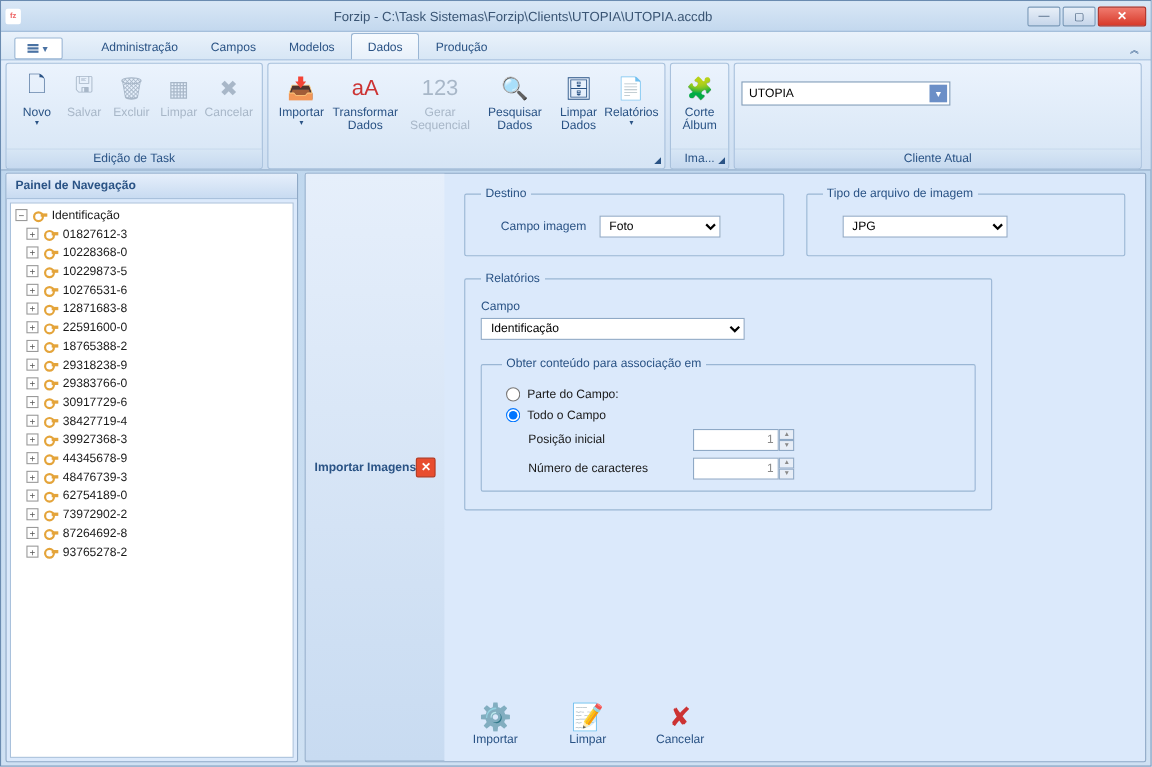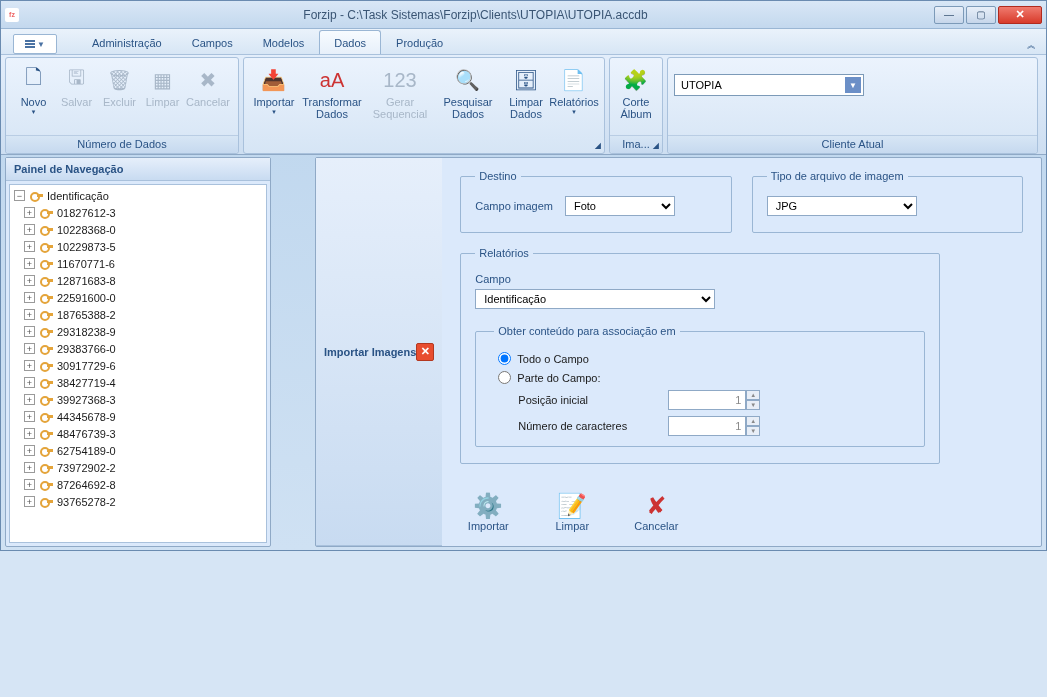--- a/index.html
+++ b/index.html
@@ -1,19 +1,19 @@
 <!DOCTYPE html>
 <html><head>
 <meta charset="utf-8">
 <style>
 * { box-sizing: border-box; margin: 0; padding: 0; font-family: "Segoe UI", Tahoma, sans-serif; font-size: 11px; }
 body { background: #d6e5f5; width: 1047px; height: 697px; overflow: hidden; }
 
 
-.window { width: 1047px; height: 551px; background: linear-gradient(#bcd5ed,#cfe1f3); border: 1px solid #6a8bb0; position: relative; }
+.window { width: 1047px; height: 697px; background: linear-gradient(#bcd5ed,#cfe1f3); border: 1px solid #6a8bb0; position: relative; }
 .titlebar { height: 28px; background: linear-gradient(#d9e7f6,#c3d8ee); display: flex; align-items: center; padding: 0 4px; border-bottom:1px solid #9ab6d4;}
 .titlebar .app-icon { width:14px; height:14px; background:#fff; border-radius:2px; display:flex; align-items:center; justify-content:center; color:#e66; font-size:7px; font-weight:bold;}
 .titlebar .title { flex:1; text-align:center; color:#3a5574; font-size:12px; }
 .win-buttons { display:flex; }
 .win-btn { width:30px; height:18px; margin-left:2px; background:linear-gradient(#e8eff8,#c6d6ea); border:1px solid #7c9ab8; border-radius:2px; display:flex; align-items:center; justify-content:center; color:#3a5574; font-size:10px;}
 .win-btn.close { width:44px; background:linear-gradient(#f07b6f,#d83a2a); border-color:#b02a1e; color:#fff; font-weight:bold; font-size:11px;}
 
 
 .menubar { height:26px; background:linear-gradient(#eaf2fb,#d7e6f5); border-bottom:1px solid #a9c1dc; display:flex; align-items:flex-end; padding-left:12px;}
 .menubar .orb { width:44px; height:20px; background:#fff; border:1px solid #9ab6d4; border-radius:2px; margin-right:20px; display:flex; align-items:center; justify-content:center;}
@@ -31,41 +31,41 @@
 .ribbon-btn{ display:flex; flex-direction:column; align-items:center; width:48px; padding:2px 2px 0; color:#2a5385; text-align:center;}
 .ribbon-btn.wide{width:68px;}
 .ribbon-btn.disabled{ color:#a8b7c8;}
 .ribbon-btn .ico{ width:32px; height:32px; display:flex; align-items:center; justify-content:center; font-size:20px;}
 .ribbon-btn .chev{font-size:7px;color:#2a5385;}
 .ribbon-group .corner{position:absolute;right:3px;bottom:3px;font-size:8px;color:#2a5385;}
 .client-box{background:#fff;border:1px solid #7c9ab8;height:22px;display:flex;align-items:center;padding:0 2px 0 6px;width:190px;margin-top:12px;}
 .client-box .dd{width:16px;height:16px;background:#6b8fc7;display:flex;align-items:center;justify-content:center;color:#fff;font-size:8px;margin-left:auto;}
 
 
-.content { position:absolute; top:156px; left:4px; right:4px; bottom:3px; display:flex;gap:38px;}
+.content { position:absolute; top:156px; left:4px; right:4px; bottom:3px; display:flex;}
 .nav-pane { width:266px; background:#dbe9fb; border:1px solid #8fa9c6; border-radius:2px; margin-right:6px; display:flex; flex-direction:column;}
 .nav-pane .hdr{ background:linear-gradient(#e6effb,#c8dbf1); padding:5px 8px; color:#2a5385; font-weight:bold; border-bottom:1px solid #a9c1dc;}
 .tree { flex:1; background:#fff; margin:3px; border:1px solid #a9c1dc; overflow:auto; padding-top:2px;}
 .tree-row { display:flex; align-items:center; height:17px; padding-left:4px;}
 .tree-row .tg{width:11px;height:11px;border:1px solid #9a9a9a;background:#fff;display:flex;align-items:center;justify-content:center;font-size:9px;color:#555;margin-right:5px;}
 .tree-row .key{width:14px;height:10px; display:inline-block; margin-right:3px; position:relative;}
 .tree-row .key::before{content:"";position:absolute;left:0;top:1px;width:6px;height:6px;border:2px solid #e4a43a;border-radius:50%;}
 .tree-row .key::after{content:"";position:absolute;left:7px;top:3px;width:6px;height:3px;background:#e4a43a;}
 .tree-row .lbl{color:#1a1a1a;}
 
 .work { flex:1; background:#dbe9fb; border:1px solid #8fa9c6; border-radius:2px; display:flex; flex-direction:row;}
 .work-hdr{ background:linear-gradient(#e6effb,#c8dbf1); padding:5px 8px; color:#2a5385; font-weight:bold; border-bottom:1px solid #a9c1dc; display:flex; align-items:center;}
 .work-hdr .close{margin-left:auto;width:18px;height:18px;background:#e84d2f;border:1px solid #b33820;border-radius:2px;display:flex;align-items:center;justify-content:center;color:#fff;font-weight:bold;font-size:11px;}
 .work-body{ flex:1; padding:12px 18px; position:relative;}
 
 fieldset.gb{ border:1px solid #9ab6d4; border-radius:2px; padding:14px 14px 16px; background:#dbe9fb;}
 fieldset.gb > legend{ color:#2a5385; padding:0 4px;}
 .row1{display:flex; gap:20px; margin-bottom:14px;}
 .row1 .gb{flex:1;}
-.field-row{display:flex;align-items:center;gap:12px;}
+.field-row{display:flex;align-items:center;gap:12px;margin-left:18px;}
 .field-row label{color:#2a5385;}
 select,input[type=text]{background:#fff;border:1px solid #8fa9c6;height:20px;padding:0 4px;font-size:11px;}
 select{padding-right:16px;}
 .nf{display:flex;align-items:center;}
 .nf input{width:78px;text-align:right;color:#8a8a8a;}
 .nf .spin{display:flex;flex-direction:column;}
 .nf .spin span{width:14px;height:10px;background:#e8eef7;border:1px solid #8fa9c6;font-size:6px;display:flex;align-items:center;justify-content:center;color:#8a8a8a;}
 
 .assoc-inner{ margin-top:16px;}
 .assoc-inner fieldset.gb{background:#dbe9fb;padding:10px 18px 4px;}
@@ -125,21 +125,21 @@
           </div>
         <div class="ribbon-btn disabled">
             <span class="ico">▦</span>
             <span>Limpar</span>
           </div>
         <div class="ribbon-btn disabled">
             <span class="ico">✖</span>
             <span>Cancelar</span>
           </div>
       </div>
-      <div class="group-title">Número de Dados</div>
+      <div class="group-title">Edição de Task</div>
     </div>
 
     <div class="ribbon-group">
       <div class="group-body">
         <div class="ribbon-btn">
             <span class="ico">📥</span>
             <span>Importar</span>
             <span class="chev">▾</span>
           </div>
         <div class="ribbon-btn wide">
@@ -209,21 +209,21 @@
             <span class="lbl">10228368-0</span>
           </div>
           <div class="tree-row" style="padding-left: 14px;">
             <span class="tg">+</span>
             <span class="key"></span>
             <span class="lbl">10229873-5</span>
           </div>
           <div class="tree-row" style="padding-left: 14px;">
             <span class="tg">+</span>
             <span class="key"></span>
-            <span class="lbl">11670771-6</span>
+            <span class="lbl">10276531-6</span>
           </div>
           <div class="tree-row" style="padding-left: 14px;">
             <span class="tg">+</span>
             <span class="key"></span>
             <span class="lbl">12871683-8</span>
           </div>
           <div class="tree-row" style="padding-left: 14px;">
             <span class="tg">+</span>
             <span class="key"></span>
             <span class="lbl">22591600-0</span>
@@ -316,26 +316,26 @@
         <fieldset class="gb" style="width:480px;">
           <legend>Relatórios</legend>
           <div>
             <div style="color:#2a5385;margin-bottom:4px;">Campo</div>
             <select style="width:240px;"><option>Identificação</option></select>
           </div>
           <div class="assoc-inner">
             <fieldset class="gb">
               <legend>Obter conteúdo para associação em</legend>
               <div class="radio-row">
+                  <input type="radio" style="">
+                  <span>Parte do Campo:</span>
+                </div>
+              <div class="radio-row">
                   <input type="radio" checked="" style="">
                   <span>Todo o Campo</span>
-                </div>
-              <div class="radio-row">
-                  <input type="radio" style="">
-                  <span>Parte do Campo:</span>
                 </div>
               <div class="sub-grid">
                 <div class="line">
                   <label>Posição inicial</label>
                   <div class="nf">
                       <input type="text" disabled="" value="1" style="">
                       <div class="spin">
                         <span>▲</span>
                         <span>▼</span>
                       </div>

